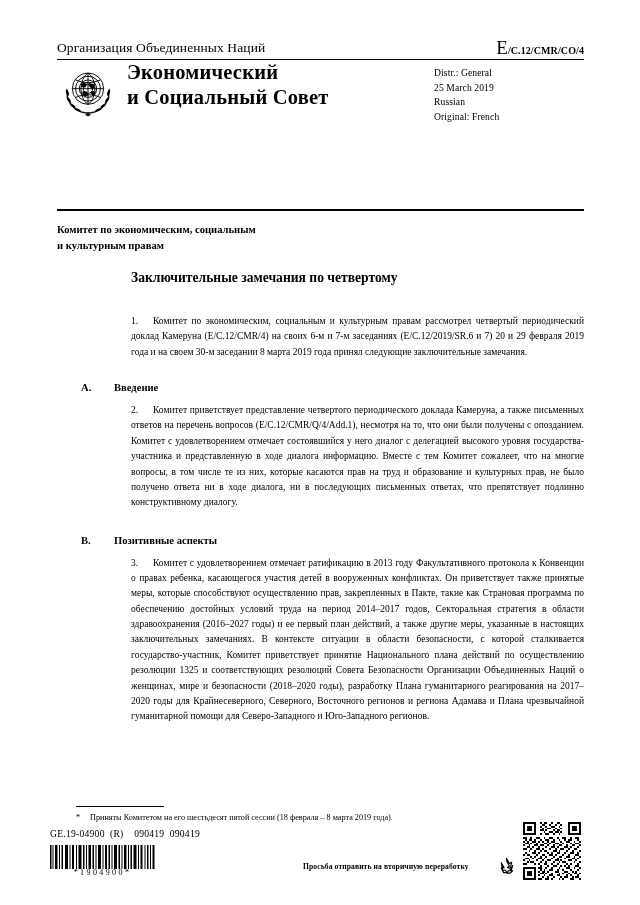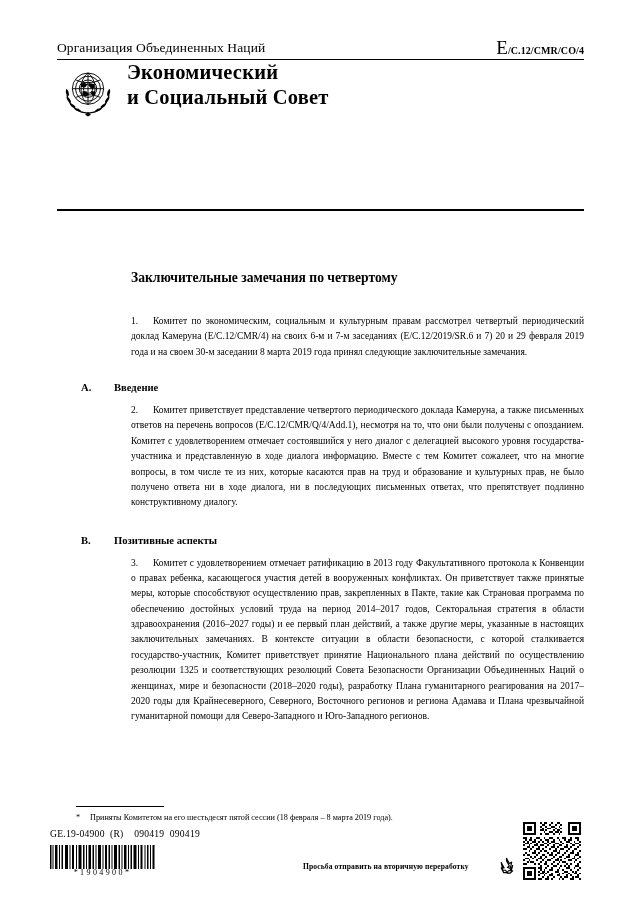--- a/index.html
+++ b/index.html
@@ -280,26 +280,36 @@
             <path d="M50 86 l-5 5 l5 3 l5 -3 z"></path>
           </g>
         </svg>
       </div>
 
       <div class="body-title">
         <div>Экономический</div>
         <div>и Социальный Совет</div>
       </div>
 
+      <div class="distr-block">
+        <div>Distr.: General</div>
+        <div>25 March 2019</div>
+        <div>Russian</div>
+        <div>Original: French</div>
+      </div>
 
     </div>
   </div>
 
   <div class="rule-thick"></div>
 
+  <div class="committee">
+    <div>Комитет по экономическим, социальным</div>
+    <div>и культурным правам</div>
+  </div>
 
   <div class="doc-heading">
     <div>Заключительные замечания по четвертому</div>
   </div>
 
   <div class="content">
 
     <p class="para">
       <span class="num">1.</span>
       <span class="txt">Комитет по экономическим, социальным и культурным правам рассмотрел четвертый периодический доклад Камеруна (E/C.12/CMR/4) на своих 6-м и 7-м заседаниях (E/C.12/2019/SR.6 и 7) 20 и 29 февраля 2019 года и на своем 30-м заседании 8 марта 2019 года принял следующие заключительные замечания.</span>

